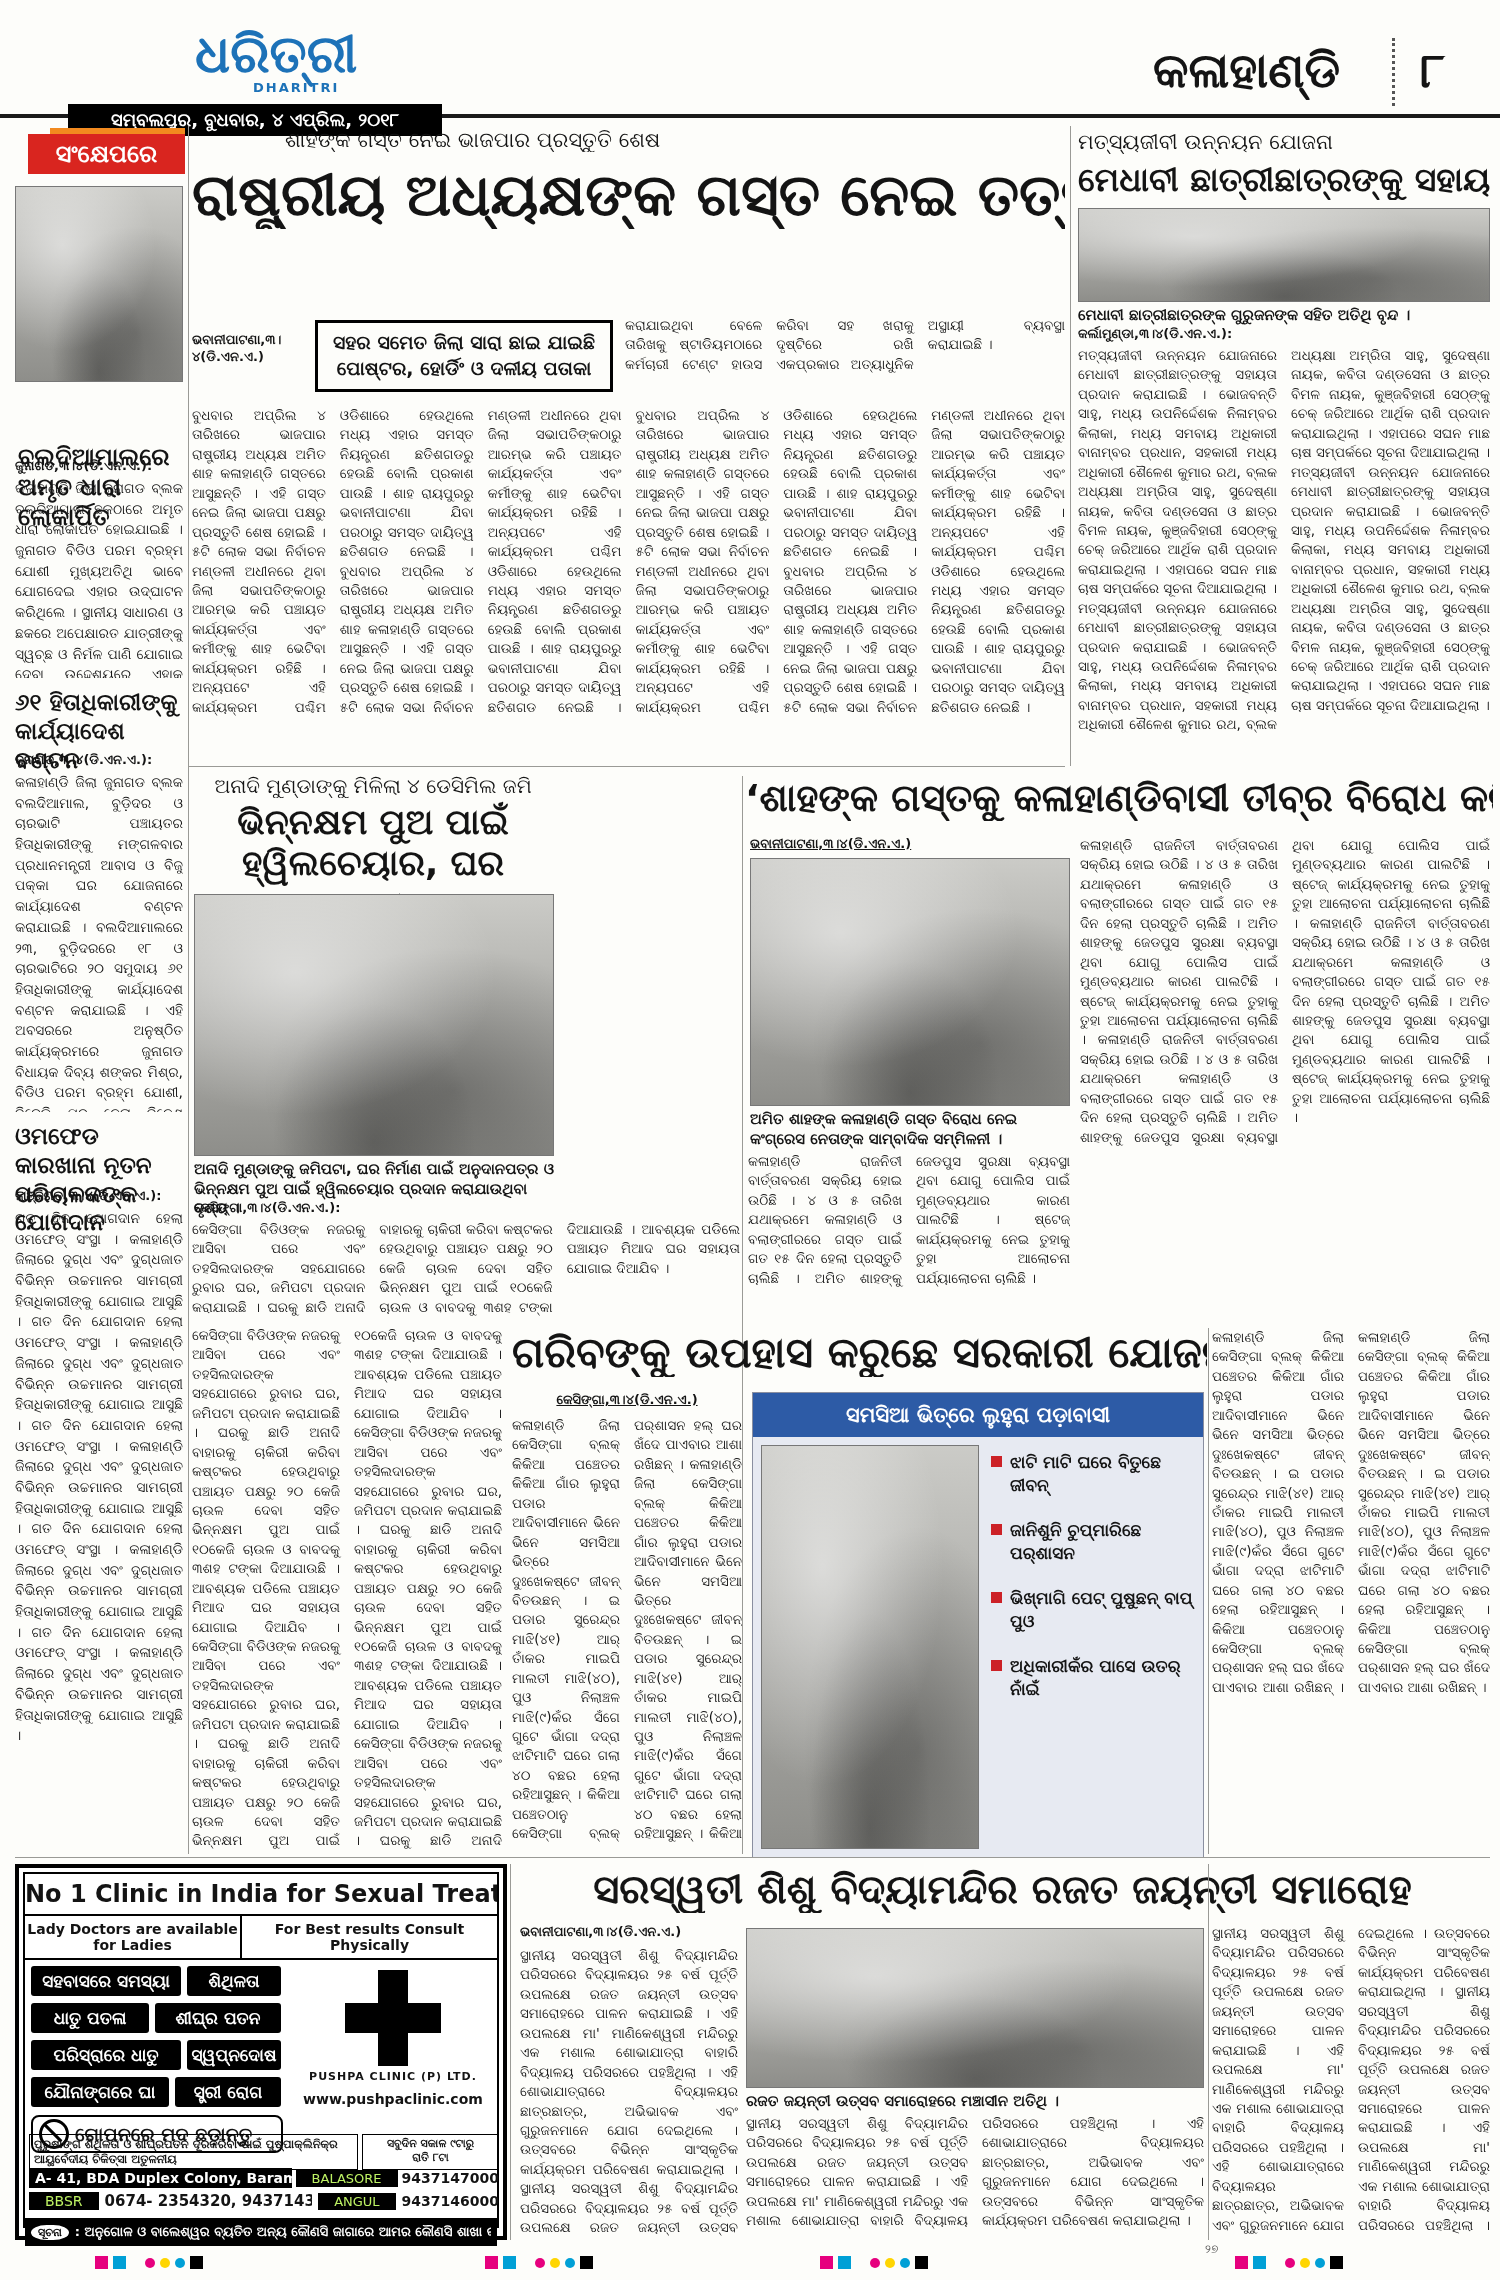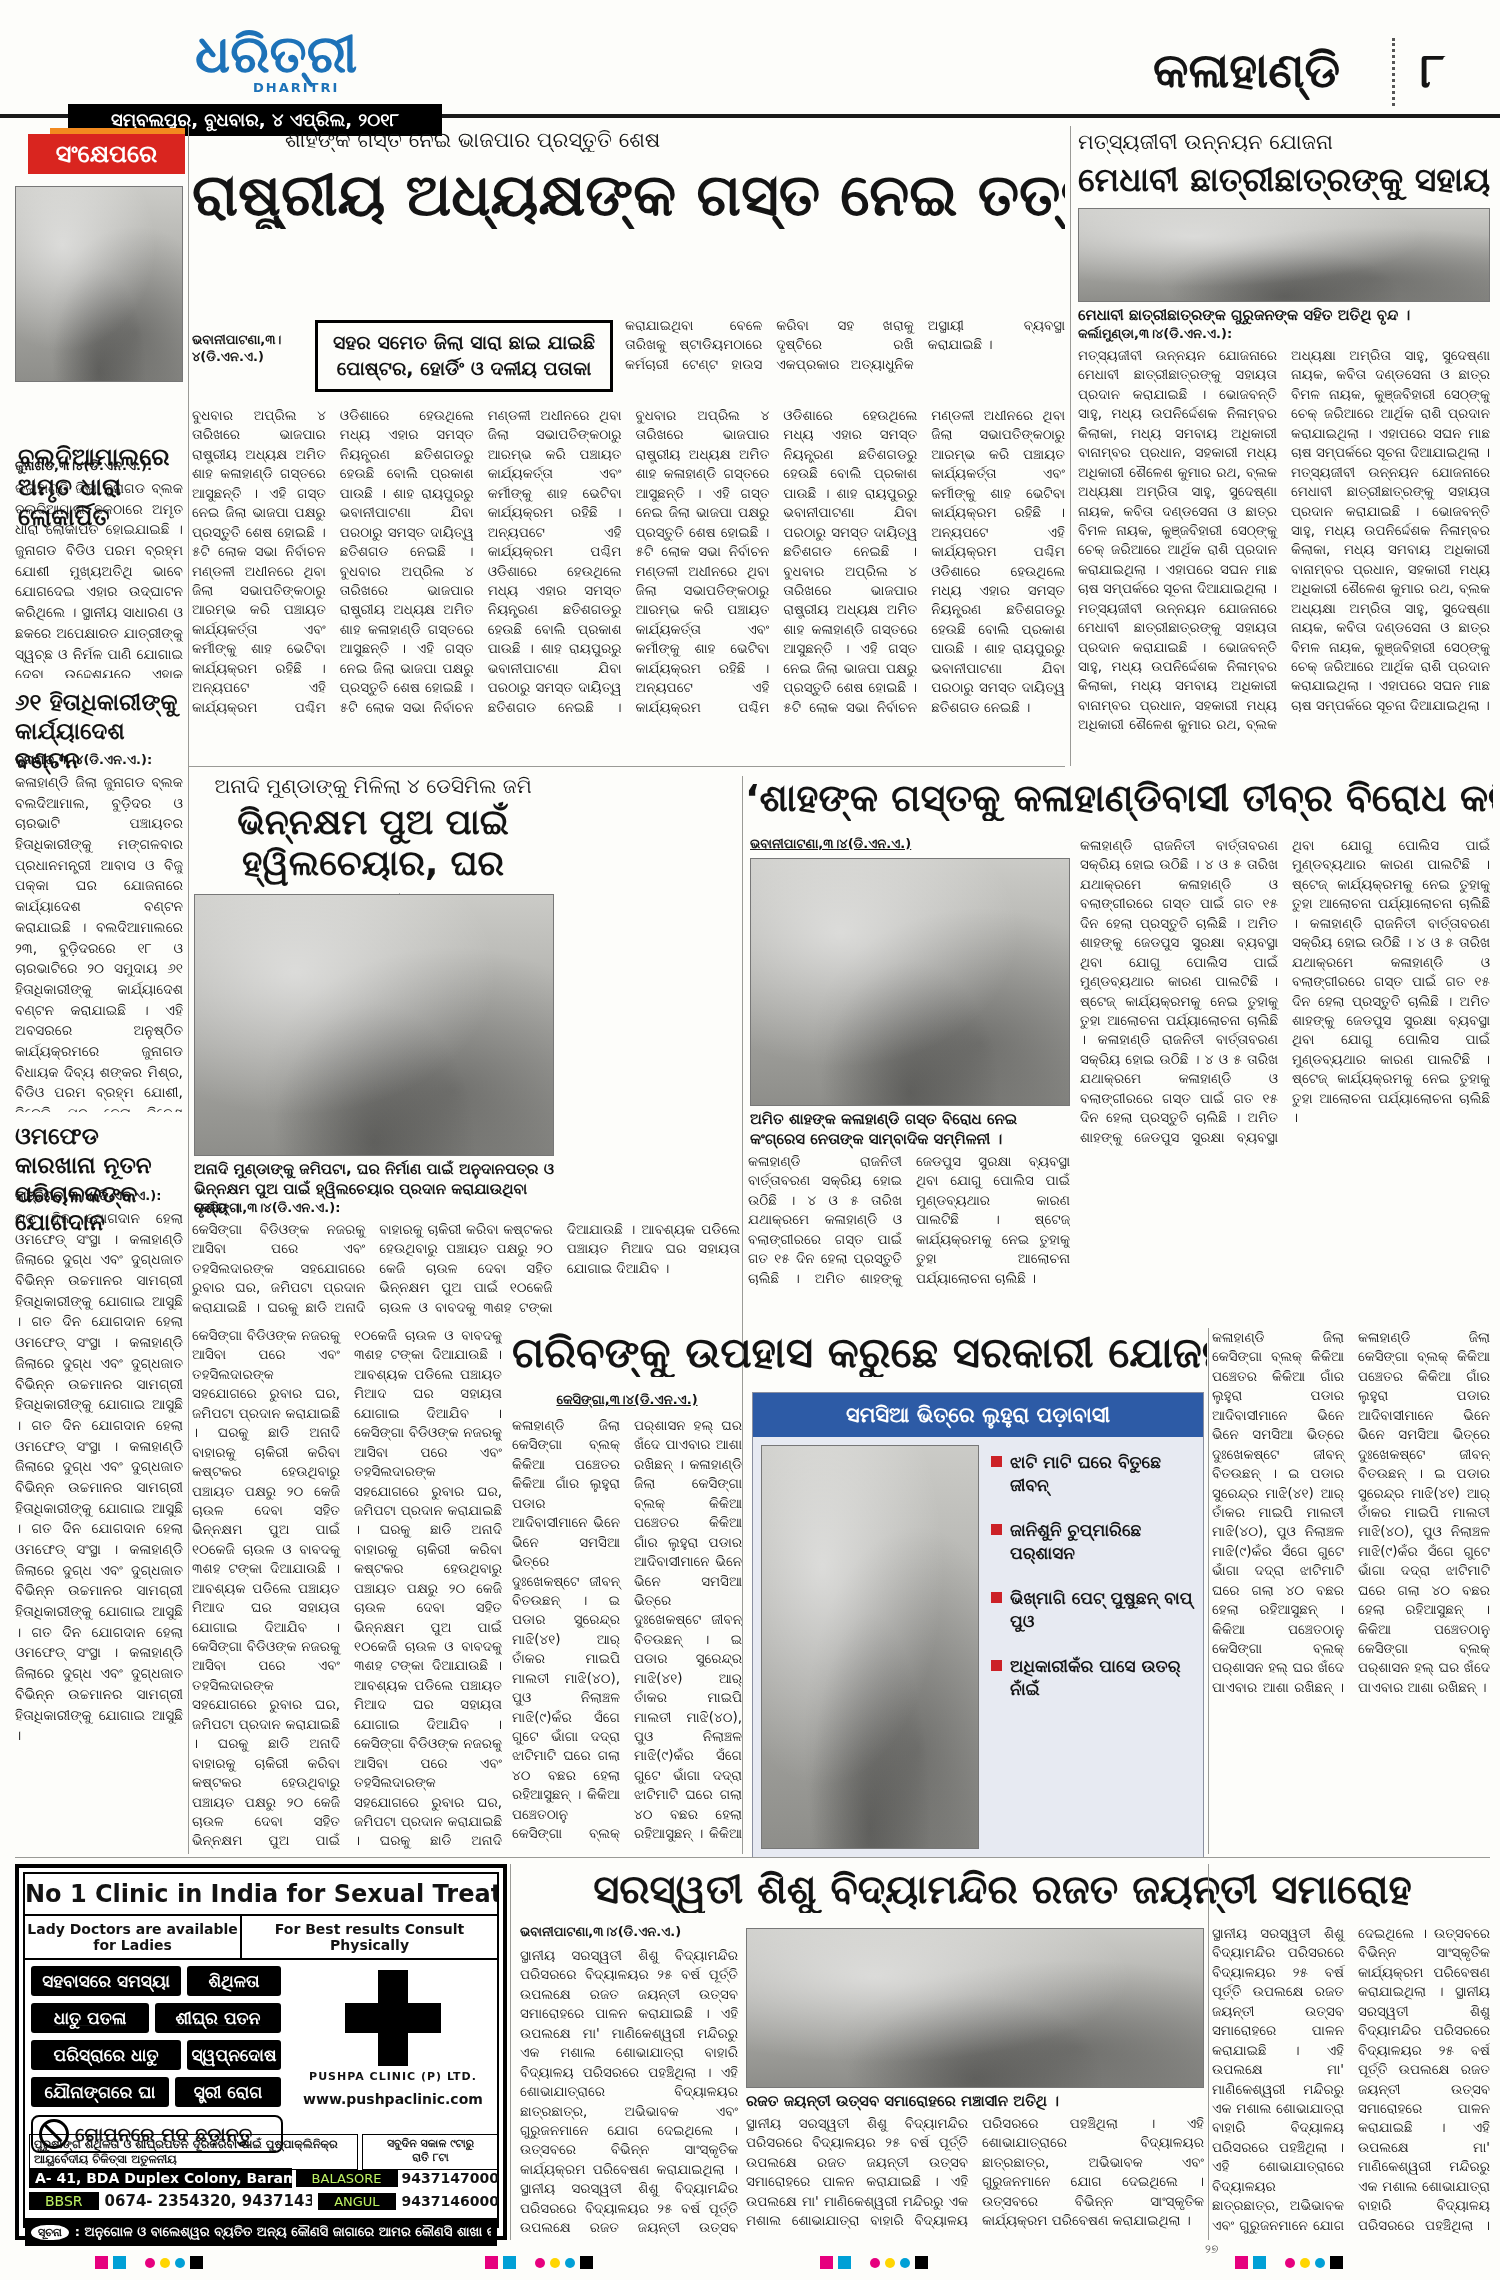--- a/index.html
+++ b/index.html
@@ -152,21 +152,21 @@
       <div style="display:flex;height:44px;">
         <div class="adcell" style="width:46%;font-size:14px;border-width:0 2px 2px 0;">Lady Doctors are available for Ladies</div>
         <div class="adcell" style="width:54%;font-size:14px;border-width:0 0 2px 0;">For Best results Consult Physically</div>
       </div>
 
       <div class="ab" style="left:6px;top:92px;width:252px;">
         <div style="display:flex;gap:6px;margin-bottom:7px;">
           <div class="pill" style="width:150px;height:30px;">ସହବାସରେ ସମସ୍ୟା</div>
           <div class="pill" style="width:94px;height:30px;">ଶିଥିଳତା</div>
         </div>
-        <div style="display:flex;gap:6px;margin-bottom:7px;text-decoration:underline;">
+        <div style="display:flex;gap:6px;margin-bottom:7px;">
           <div class="pill" style="width:118px;height:30px;">ଧାତୁ ପତଳା</div>
           <div class="pill" style="width:126px;height:30px;">ଶୀଘ୍ର ପତନ</div>
         </div>
         <div style="display:flex;gap:6px;margin-bottom:7px;">
           <div class="pill" style="width:150px;height:30px;">ପରିସ୍ରାରେ ଧାତୁ</div>
           <div class="pill" style="width:94px;height:30px;">ସ୍ୱପ୍ନଦୋଷ</div>
         </div>
         <div style="display:flex;gap:6px;margin-bottom:8px;">
           <div class="pill" style="width:138px;height:30px;">ଯୌନାଙ୍ଗରେ ଘା</div>
           <div class="pill" style="width:106px;height:30px;">ସ୍ତ୍ରୀ ରୋଗ</div>

